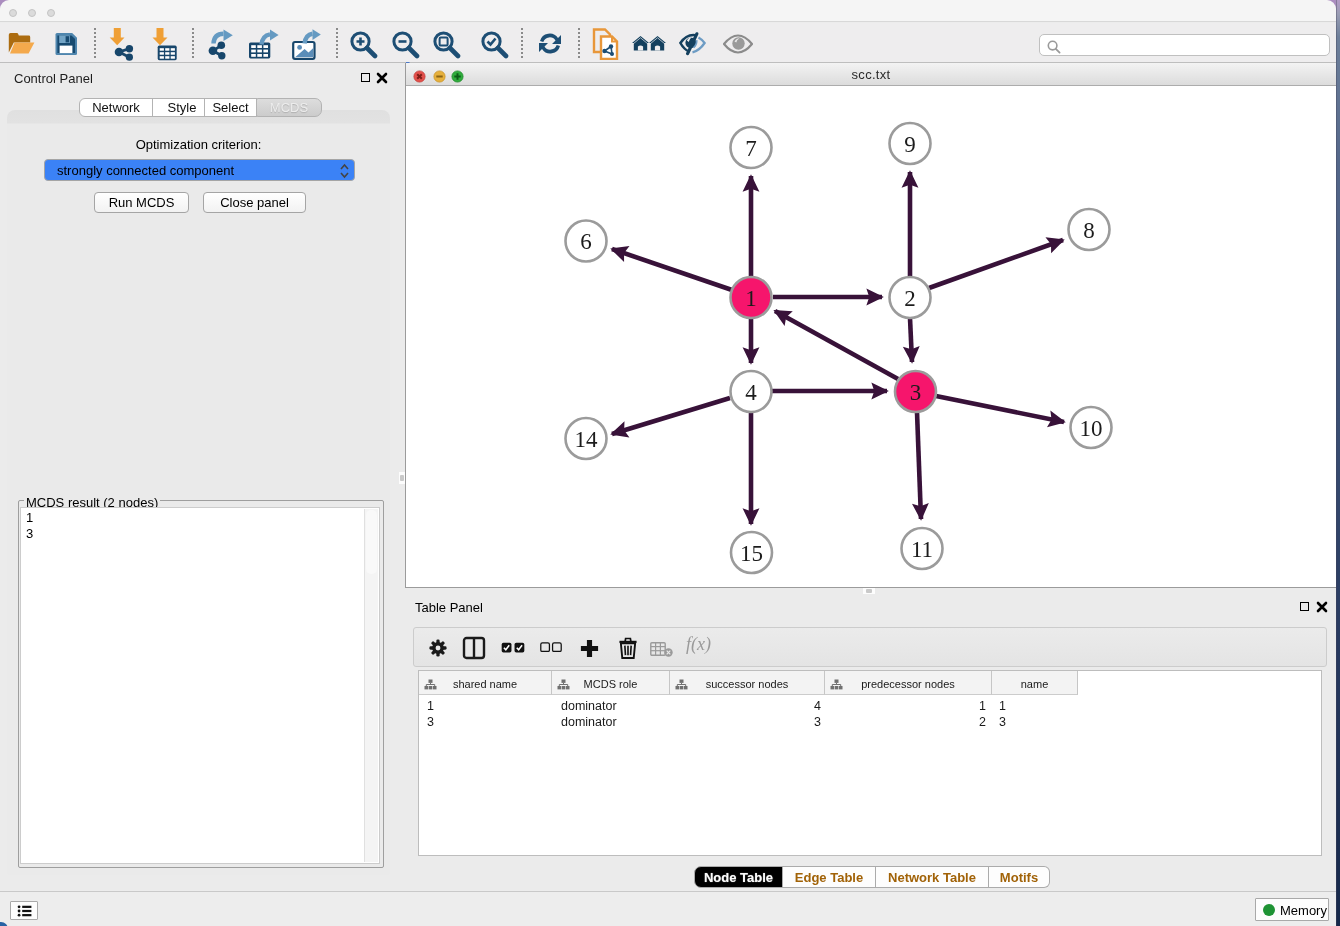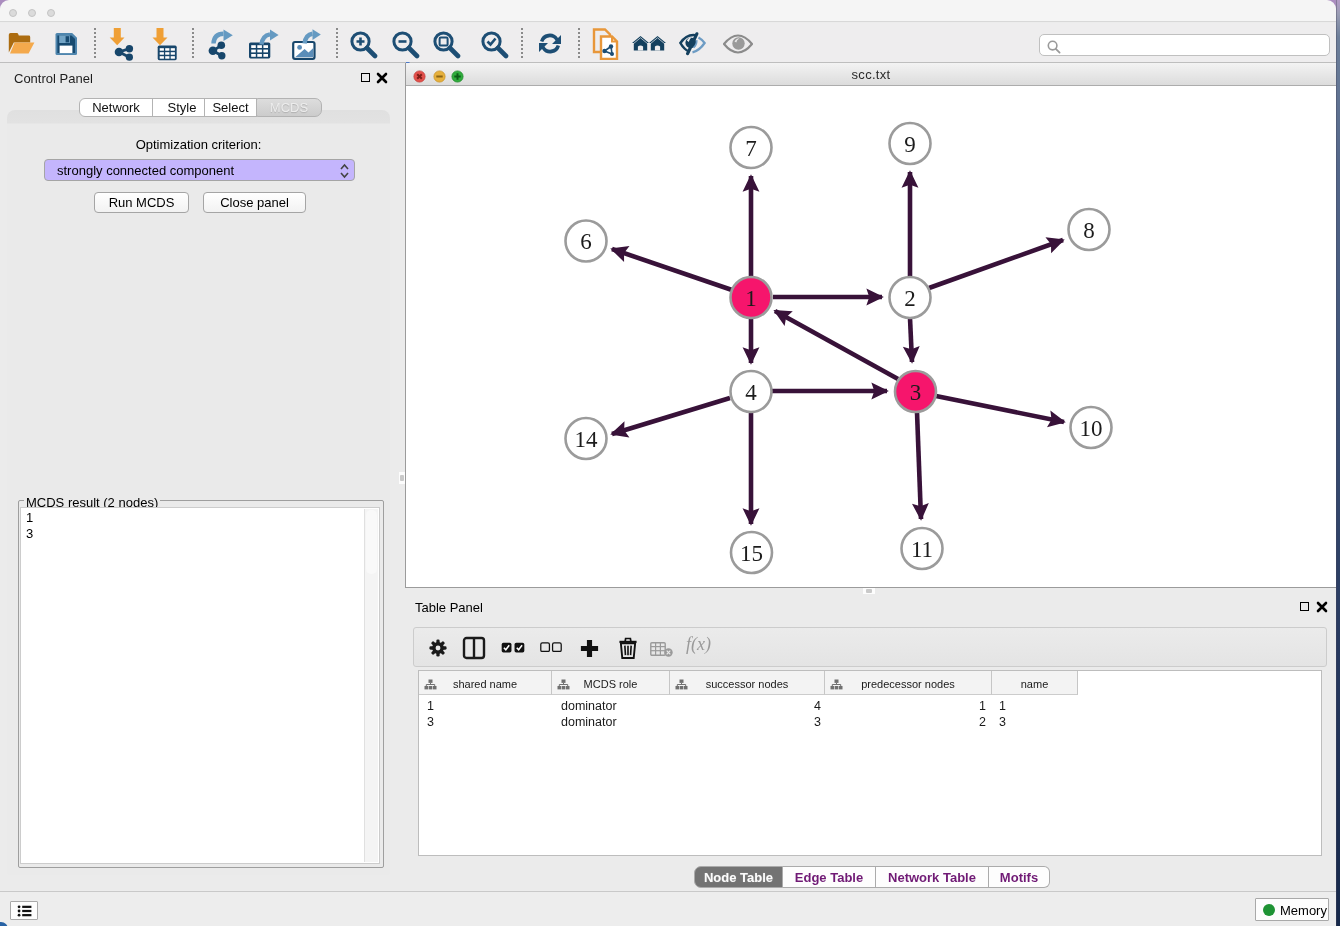--- a/index.html
+++ b/index.html
@@ -52,21 +52,21 @@
                background:#ededed; border-top:1px solid #c9c9c9; }
   .cpbtn { height:21px; background:linear-gradient(#ffffff,#f2f2f2); border:1px solid #a5a5a5;
            border-radius:4px; font-size:13px; color:#000; text-align:center; line-height:19px; }
   .thead { position:absolute; top:0; height:24px; border-right:1px solid #c6c6c6;
            font-size:11px; color:#1a1a1a; text-align:center; line-height:26px;
            background:#f3f3f3; border-bottom:1px solid #cccccc; }
   .hicon { position:absolute; left:5px; top:8px; }
   .trow  { position:absolute; left:0; width:100%; height:16px; font-size:12.5px; color:#1a1a1a; }
   .trow span { top:1px; }
   .btab { top:866px; height:22px; background:#fdfdfd; border:1px solid #ababab;
-          font-size:13px; color:#701a75; text-align:center; line-height:21px; font-weight:bold; }
+          font-size:13px; color:#a16207; text-align:center; line-height:21px; font-weight:bold; }
 </style>
 </head>
 <body>
 <div id="appwin"></div>
 <div id="rightstrip"></div>
 <div id="titlebar">
   <div class="tl-circle" style="left:9px;"></div>
   <div class="tl-circle" style="left:28px;"></div>
   <div class="tl-circle" style="left:47px;"></div>
 </div>
@@ -230,21 +230,21 @@
 <svg class="abs" style="left:376px; top:72px;" width="12" height="12" viewBox="0 0 12 12">
   <path d="M2 2 L10 10 M10 2 L2 10" stroke="#000" stroke-width="2.6" stroke-linecap="round"></path>
 </svg>
 <div id="cp-panel"></div>
 <div class="tab" style="left:79px; width:74px; border-radius:6px 0 0 6px;">Network</div>
 <div class="tab" style="left:152px; width:60px;text-align:center;">Style</div>
 <div class="tab" style="left:204px; width:53px;">Select</div>
 <div class="tab" style="left:256px; width:66px; background:linear-gradient(#dddddd,#cccccc); color:#ededed; border-radius:2px 7px 7px 2px; text-shadow:0 1px 1px #b0b0b0;">MCDS</div>
 
 <div class="abs" style="left:7px; top:137px; width:383px; text-align:center; font-size:13px; color:#000;">Optimization criterion:</div>
-<div class="abs" id="dropdown" style="left:44px; top:159px; width:311px; height:22px; background:#c4b5fd; border:1px solid #a5a5a5; border-radius:4px;">
+<div class="abs" id="dropdown" style="left:44px; top:159px; width:311px; height:22px; background:#3b82f6; border:1px solid #a5a5a5; border-radius:4px;">
   <span style="position:absolute; left:12px; top:3px; font-size:13px; color:#000;">strongly connected component</span>
   <svg style="position:absolute; right:4px; top:3px;" width="11" height="16" viewBox="0 0 11 16">
     <path d="M2 6 L5.5 2 L9 6" fill="none" stroke="#444" stroke-width="1.6"></path>
     <path d="M2 10 L5.5 14 L9 10" fill="none" stroke="#444" stroke-width="1.6"></path>
   </svg>
 </div>
 <div class="abs cpbtn" style="left:94px; top:192px; width:95px;">Run MCDS</div>
 <div class="abs cpbtn" style="left:203px; top:192px; width:103px;">Close panel</div>
 
 <div class="abs" style="left:18px; top:500px; width:366px; height:368px; border:1px solid #9e9e9e; border-radius:2px;"></div>
@@ -425,21 +425,21 @@
   </div>
   <div class="trow" style="top:43px;">
     <span style="position:absolute; left:8px;">3</span>
     <span style="position:absolute; left:142px;">dominator</span>
     <span style="position:absolute; left:251px; width:151px; text-align:right;">3</span>
     <span style="position:absolute; left:405px; width:162px; text-align:right;">2</span>
     <span style="position:absolute; left:580px;">3</span>
   </div>
 </div>
 
-<div class="abs btab" style="left:694px; width:89px; background:#737373; color:#fbfbfb; border-radius:7px 0 0 7px; text-shadow:0 0 1px #a8a8a8;">Node Table</div>
+<div class="abs btab" style="left:694px; width:89px; background:#000000; color:#fbfbfb; border-radius:7px 0 0 7px; text-shadow:0 0 1px #a8a8a8;">Node Table</div>
 <div class="abs btab" style="left:783px; width:93px; border-left:none;">Edge Table</div>
 <div class="abs btab" style="left:876px; width:113px; border-left:none;">Network Table</div>
 <div class="abs btab" style="left:989px; width:61px; border-left:none; border-radius:0 6px 6px 0;">Motifs</div>
 <div id="statusbar">
   <div style="position:absolute; left:10px; top:9px; width:28px; height:19px; background:#fdfdfd; border:1px solid #a9a9a9; border-radius:1px;">
     <svg style="position:absolute; left:6px; top:3px;" width="15" height="12" viewBox="0 0 15 13">
       <circle cx="1.6" cy="2" r="1.5" fill="#111"></circle>
         <circle cx="1.6" cy="6.5" r="1.5" fill="#111"></circle>
         <circle cx="1.6" cy="11" r="1.5" fill="#111"></circle>
       <line x1="5" y1="2" x2="15" y2="2" stroke="#111" stroke-width="2.4"></line>

